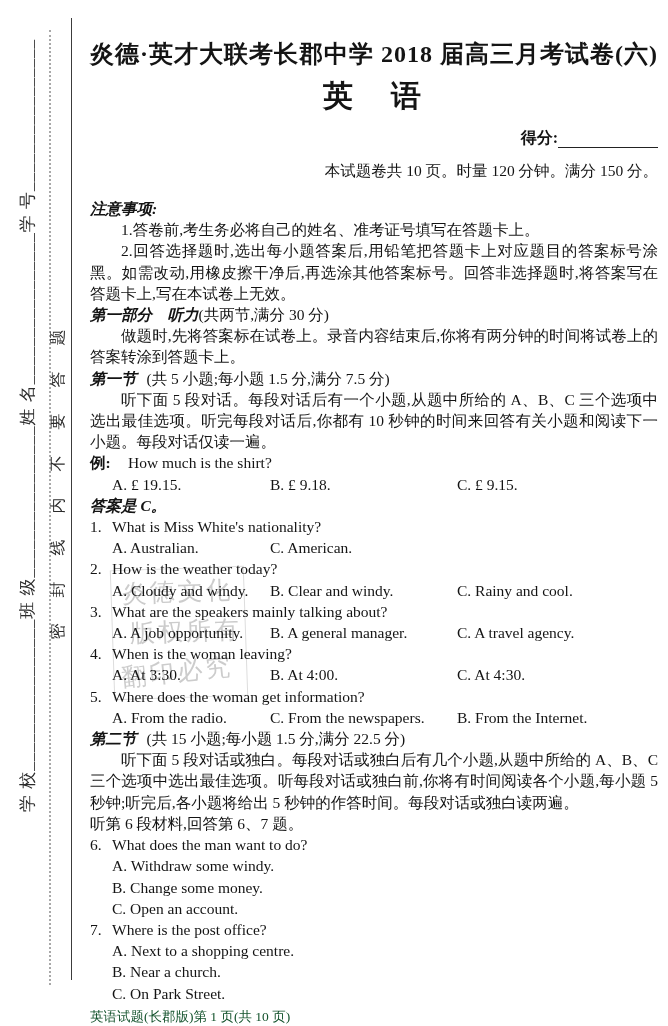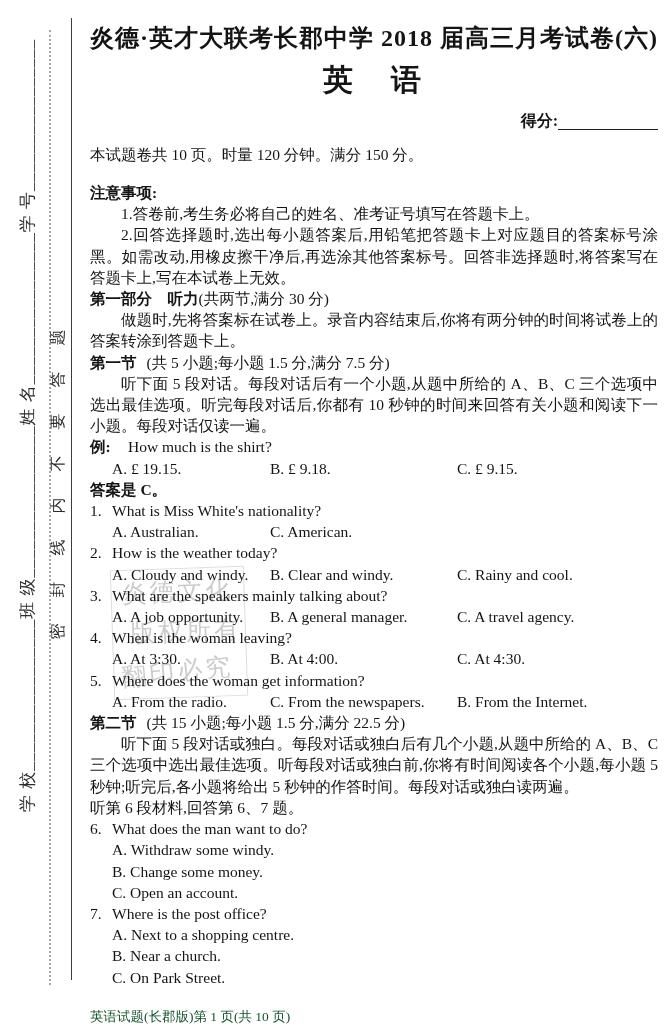--- a/index.html
+++ b/index.html
@@ -18,31 +18,31 @@
   .watermark{
     position:absolute;left:112px;top:568px;width:134px;height:130px;
     border:1px solid #ddd;z-index:1;transform:rotate(-2deg);
     color:#cccccc;text-align:center;font-size:25px;letter-spacing:3px;line-height:40px;
     padding-top:3px;box-sizing:border-box;
   }
   .watermark .wm2{margin-left:14px;}
   .watermark .wm3{margin-left:-6px;transform:rotate(-4deg);}
   
   .content{position:absolute;left:90px;top:0;width:568px;height:1026px;z-index:2;}
-  .title{margin-top:22px;text-align:center;font-size:24px;font-weight:bold;letter-spacing:1px;white-space:nowrap;}
+  .title{margin-top:38px;text-align:center;font-size:24px;font-weight:bold;letter-spacing:1px;white-space:nowrap;}
   .subject{text-align:center;font-size:30px;font-weight:bold;font-family:Liberation Sans, sans-serif;margin-top:6px;letter-spacing:4px;}
-  .score-row{display:flex;justify-content:flex-end;align-items:flex-start;margin-top:10px;height:22px;font-size:16px;}
+  .score-row{display:flex;justify-content:flex-end;align-items:center;margin-top:10px;height:22px;font-size:16px;}
   .score-label{font-weight:bold;}
   .score-line{display:inline-block;width:100px;height:18px;border-bottom:1px solid #222;}
-  .meta{text-align:left;font-size:15.5px;margin-top:12px;margin-bottom:16px;}
+  .meta{text-align:right;font-size:15.5px;margin-top:12px;margin-bottom:16px;}
   .bodytext{font-size:15.5px;line-height:21.2px;}
   .bodytext p{margin:0;}
   .indent{text-indent:2em;}
   .justify{text-align:justify;font-family:Liberation Serif, serif;}
-  .bold{font-weight:bold;}
+  .bold{font-weight:bold;font-style:italic;}
   .gap{margin-left:10px;}
   .q{display:flex;}
   .qnum{width:22px;flex:none;}
   .opts{display:grid;grid-template-columns:158px 187px 1fr;padding-left:22px;}
   .optline{padding-left:22px;}
   .exline{display:flex;}
   .exlabel{width:38px;flex:none;font-weight:bold;}
   .footer{position:absolute;top:1008px;left:0;width:568px;font-size:13.5px;color:#14532d;}
 </style>
 </head>

